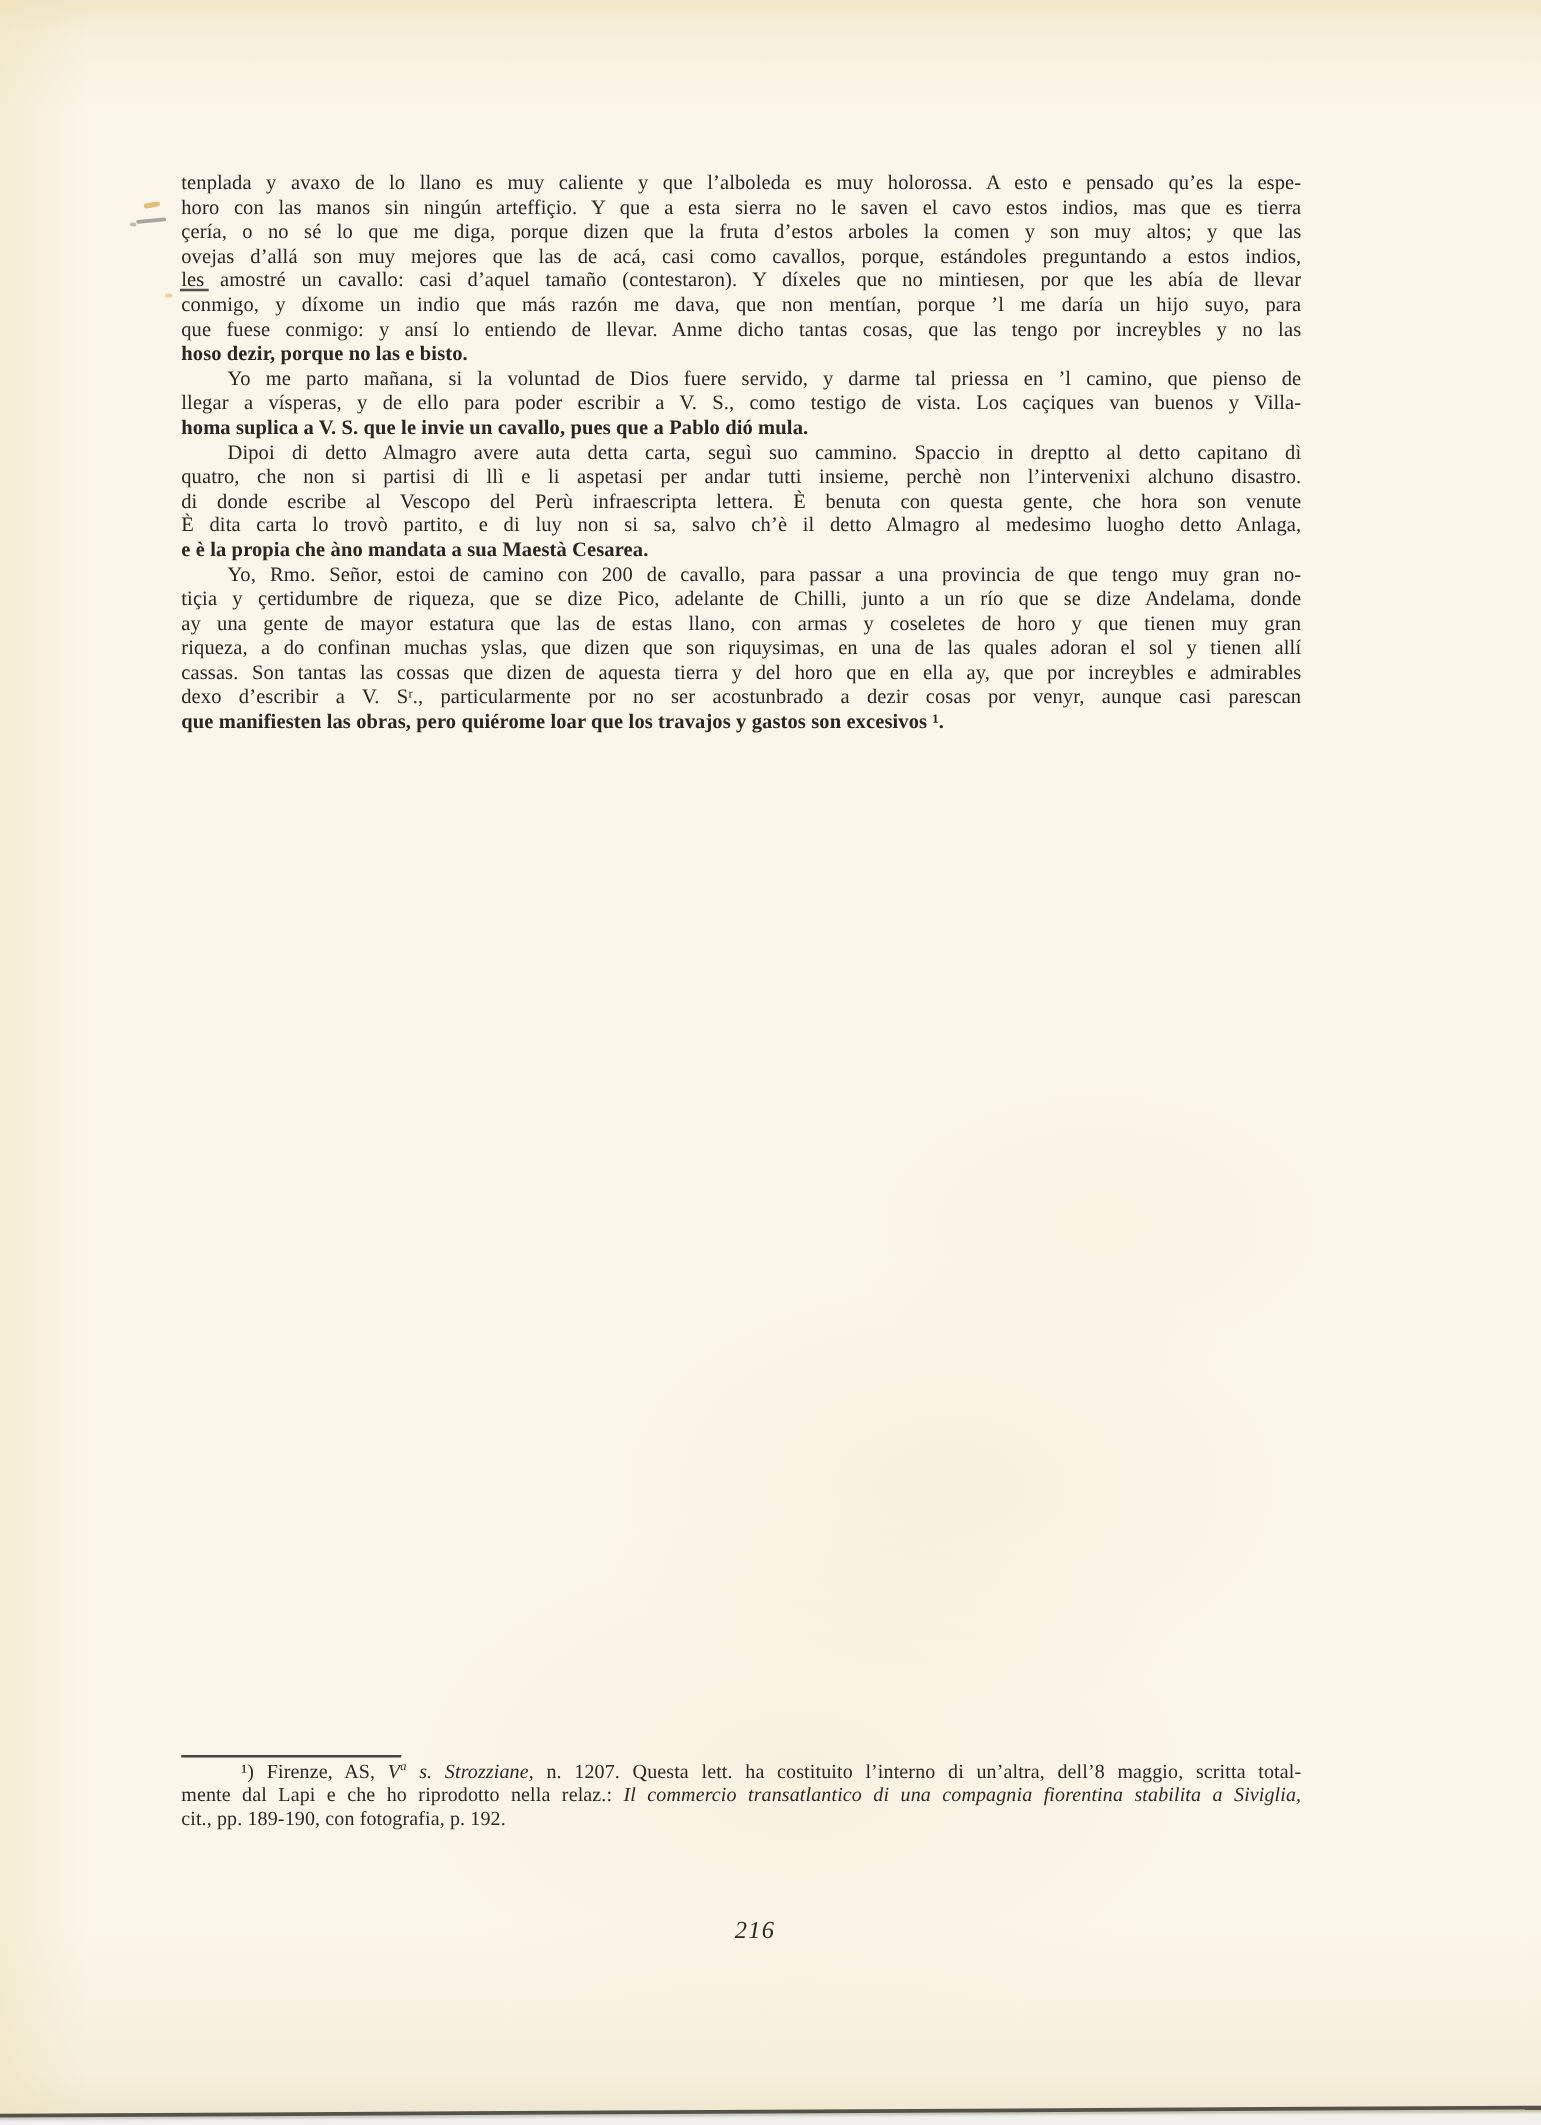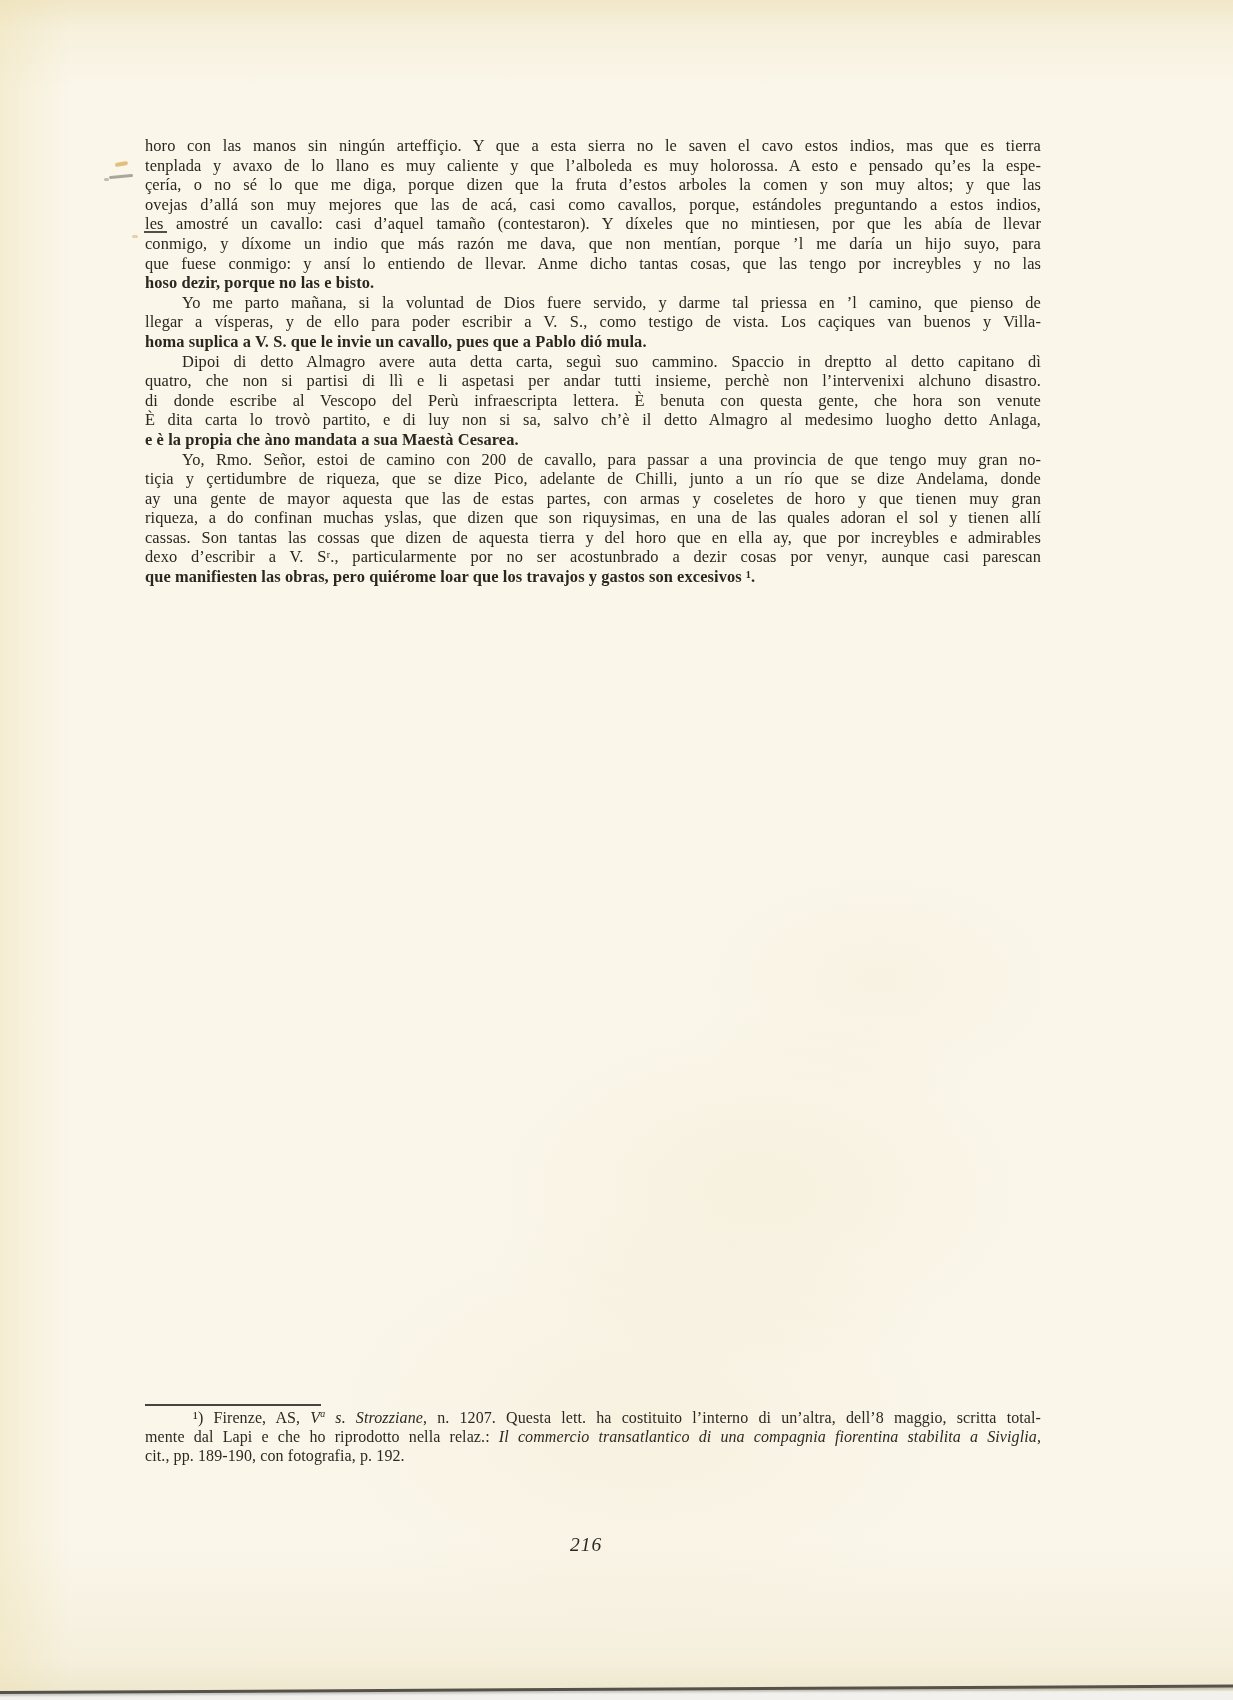--- a/index.html
+++ b/index.html
@@ -38,21 +38,21 @@
   .footnote{
     position:absolute;left:145px;top:1409px;width:896px;
     font-size:16px;line-height:18.8px;color:#2b2922;letter-spacing:.1px;
   }
   .fn-line{display:block;text-align:justify;text-align-last:justify;margin:0;padding:0;}
   .fn-line.last{text-align-last:left;}
   .fn-line.indent{text-indent:48px;}
   .it{font-style:italic;}
   sup{font-size:.62em;line-height:0;vertical-align:super;}
   .page-number{
-    position:absolute;left:138px;top:1534px;width:896px;text-align:center;
+    position:absolute;left:156px;top:1534px;width:896px;text-align:center;
     font-size:19.5px;font-style:italic;color:#2b2922;letter-spacing:1px;
   }
   .mark-ochre{
     position:absolute;left:115px;top:162px;width:13px;height:4px;
     background:#d9a84e;opacity:.7;border-radius:2px;transform:rotate(-10deg);
   }
   .mark-gray{
     position:absolute;left:109px;top:175px;width:24px;height:3px;
     background:#8d8b82;opacity:.75;border-radius:2px;transform:rotate(-5deg);
   }
@@ -75,22 +75,22 @@
 <div class="page">
 
   <div class="mark-ochre"></div>
   <div class="mark-gray"></div>
   <div class="mark-gray2"></div>
   <div class="underline-mark"></div>
   <div class="speck"></div>
 
   <main class="text-block">
     <p class="para">
+      <span class="line">tenplada y avaxo de lo llano es muy caliente y que l’alboleda es muy holorossa. A esto e pensado qu’es la espe-</span>
       <span class="line">horo con las manos sin ningún arteffiçio. Y que a esta sierra no le saven el cavo estos indios, mas que es tierra</span>
-      <span class="line">tenplada y avaxo de lo llano es muy caliente y que l’alboleda es muy holorossa. A esto e pensado qu’es la espe-</span>
       <span class="line">çería, o no sé lo que me diga, porque dizen que la fruta d’estos arboles la comen y son muy altos; y que las</span>
       <span class="line">ovejas d’allá son muy mejores que las de acá, casi como cavallos, porque, estándoles preguntando a estos indios,</span>
       <span class="line">les amostré un cavallo: casi d’aquel tamaño (contestaron). Y díxeles que no mintiesen, por que les abía de llevar</span>
       <span class="line">conmigo, y díxome un indio que más razón me dava, que non mentían, porque ’l me daría un hijo suyo, para</span>
       <span class="line">que fuese conmigo: y ansí lo entiendo de llevar. Anme dicho tantas cosas, que las tengo por increybles y no las</span>
       <span class="line last">hoso dezir, porque no las e bisto.</span>
     </p>
     <p class="para">
       <span class="line indent">Yo me parto mañana, si la voluntad de Dios fuere servido, y darme tal priessa en ’l camino, que pienso de</span>
       <span class="line">llegar a vísperas, y de ello para poder escribir a V. S., como testigo de vista. Los caçiques van buenos y Villa-</span>
@@ -99,21 +99,21 @@
     <p class="para">
       <span class="line indent">Dipoi di detto Almagro avere auta detta carta, seguì suo cammino. Spaccio in dreptto al detto capitano dì</span>
       <span class="line">quatro, che non si partisi di llì e li aspetasi per andar tutti insieme, perchè non l’intervenixi alchuno disastro.</span>
       <span class="line">di donde escribe al Vescopo del Perù infraescripta lettera. È benuta con questa gente, che hora son venute</span>
       <span class="line">È dita carta lo trovò partito, e di luy non si sa, salvo ch’è il detto Almagro al medesimo luogho detto Anlaga,</span>
       <span class="line last">e è la propia che àno mandata a sua Maestà Cesarea.</span>
     </p>
     <p class="para">
       <span class="line indent">Yo, Rmo. Señor, estoi de camino con 200 de cavallo, para passar a una provincia de que tengo muy gran no-</span>
       <span class="line">tiçia y çertidumbre de riqueza, que se dize Pico, adelante de Chilli, junto a un río que se dize Andelama, donde</span>
-      <span class="line">ay una gente de mayor aquesta que las de estas partes, con armas y coseletes de horo y que tienen muy gran</span>
+      <span class="line">ay una gente de mayor estatura que las de estas llano, con armas y coseletes de horo y que tienen muy gran</span>
       <span class="line">riqueza, a do confinan muchas yslas, que dizen que son riquysimas, en una de las quales adoran el sol y tienen allí</span>
       <span class="line">cassas. Son tantas las cossas que dizen de aquesta tierra y del horo que en ella ay, que por increybles e admirables</span>
       <span class="line">dexo d’escribir a V. Sʳ., particularmente por no ser acostunbrado a dezir cosas por venyr, aunque casi parescan</span>
       <span class="line last">que manifiesten las obras, pero quiérome loar que los travajos y gastos son excesivos ¹.</span>
     </p>
   </main>
 
   <div class="fn-rule"></div>
 
   <div class="footnote">

